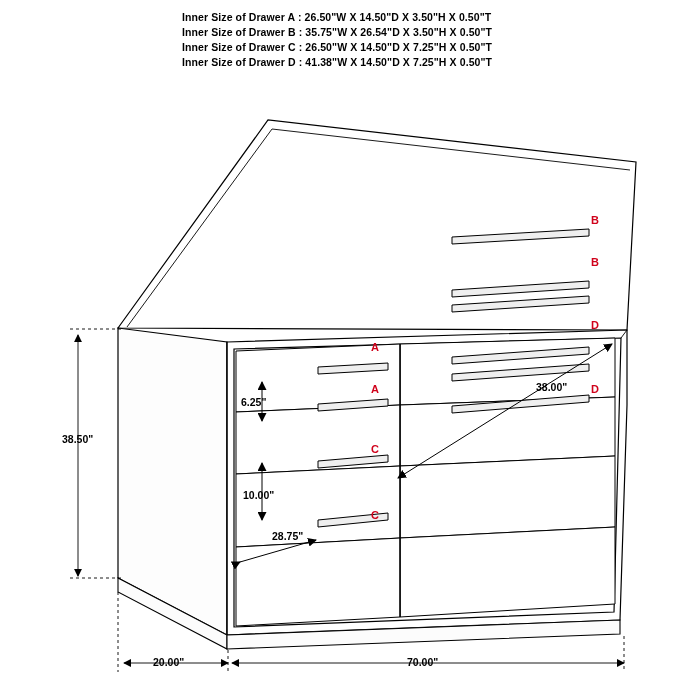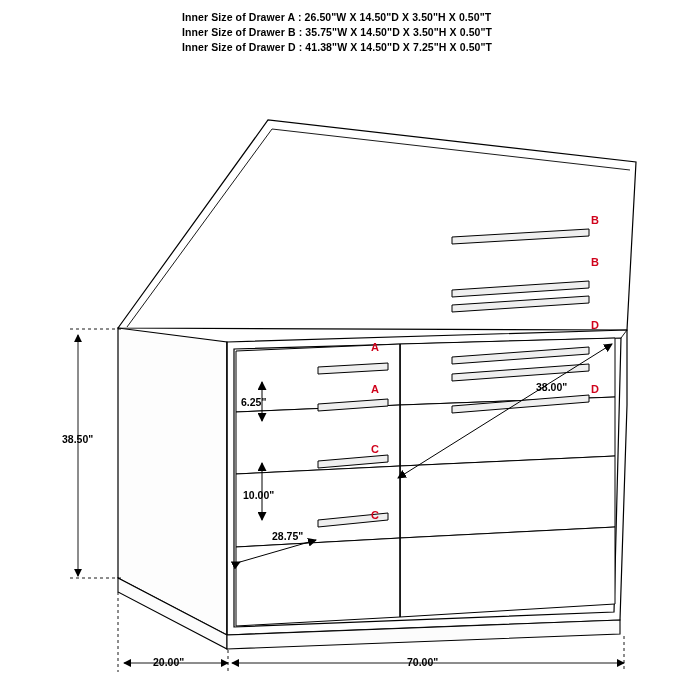--- a/index.html
+++ b/index.html
@@ -49,21 +49,22 @@
     white-space: nowrap;
   }
 </style>
 </head>
 <body>
 
 <div id="page">
 
   <div class="spec-list">
     <div class="spec-line">Inner Size of Drawer A : 26.50"W X 14.50"D X 3.50"H X 0.50"T</div>
-    <div class="spec-line">Inner Size of Drawer B : 35.75"W X 14.50"D X 3.50"H X 0.50"T</div>
+    <div class="spec-line">Inner Size of Drawer B : 35.75"W X 26.54"D X 3.50"H X 0.50"T</div>
+    <div class="spec-line">Inner Size of Drawer C : 26.50"W X 14.50"D X 7.25"H X 0.50"T</div>
     <div class="spec-line">Inner Size of Drawer D : 41.38"W X 14.50"D X 7.25"H X 0.50"T</div>
   </div>
 
   <svg class="diagram" viewBox="0 0 700 700">
     <defs>
       <marker id="arrHead" markerWidth="9" markerHeight="9" refX="8" refY="4.5" orient="auto">
         <path d="M0,0 L9,4.5 L0,9 z" fill="#000"></path>
       </marker>
       <marker id="arrTail" markerWidth="9" markerHeight="9" refX="1" refY="4.5" orient="auto">
         <path d="M9,0 L0,4.5 L9,9 z" fill="#000"></path>

